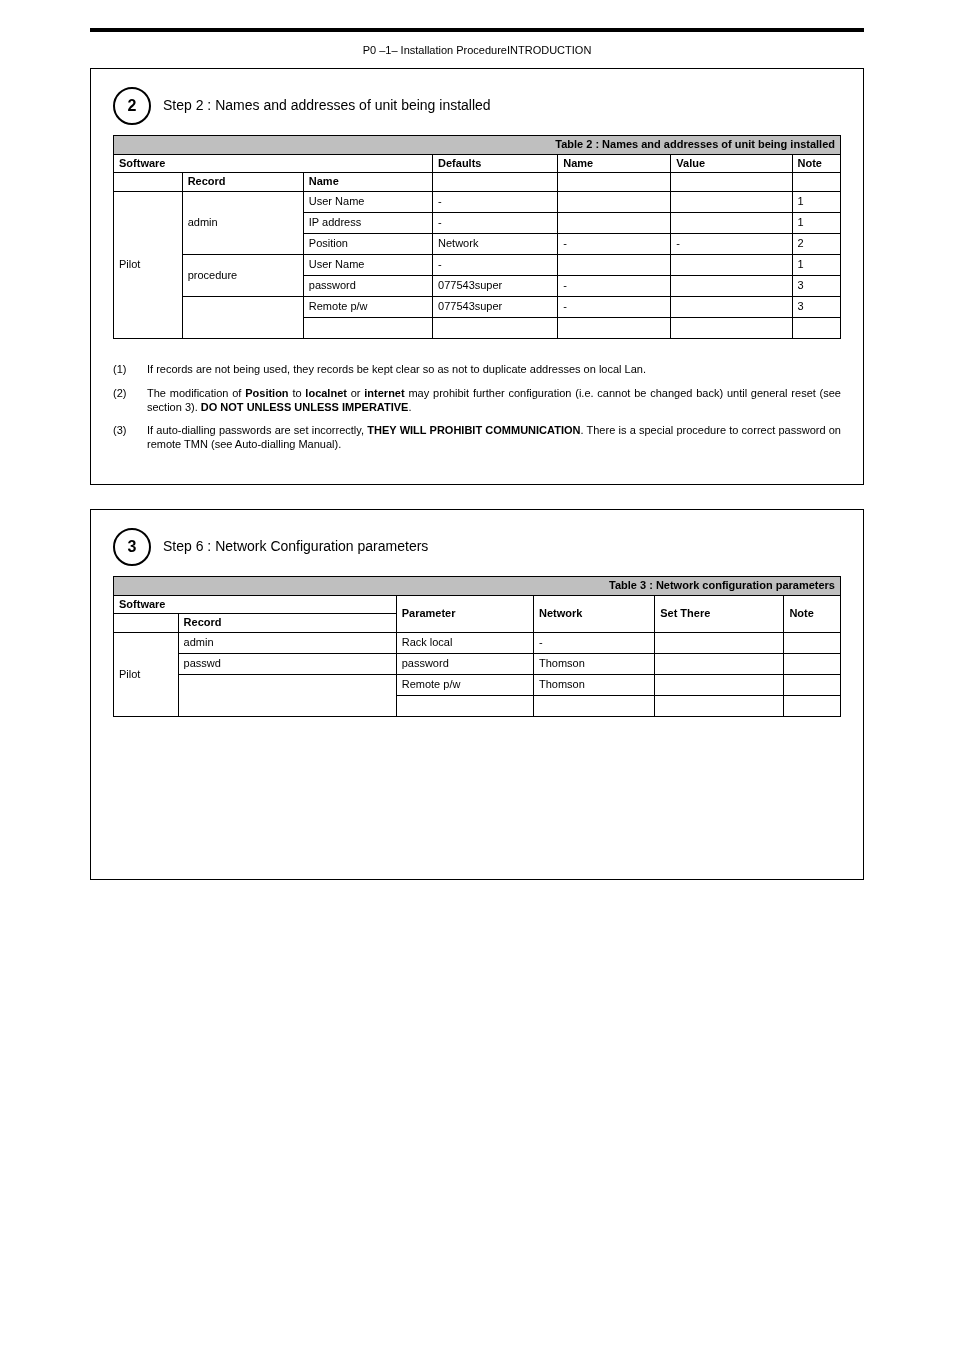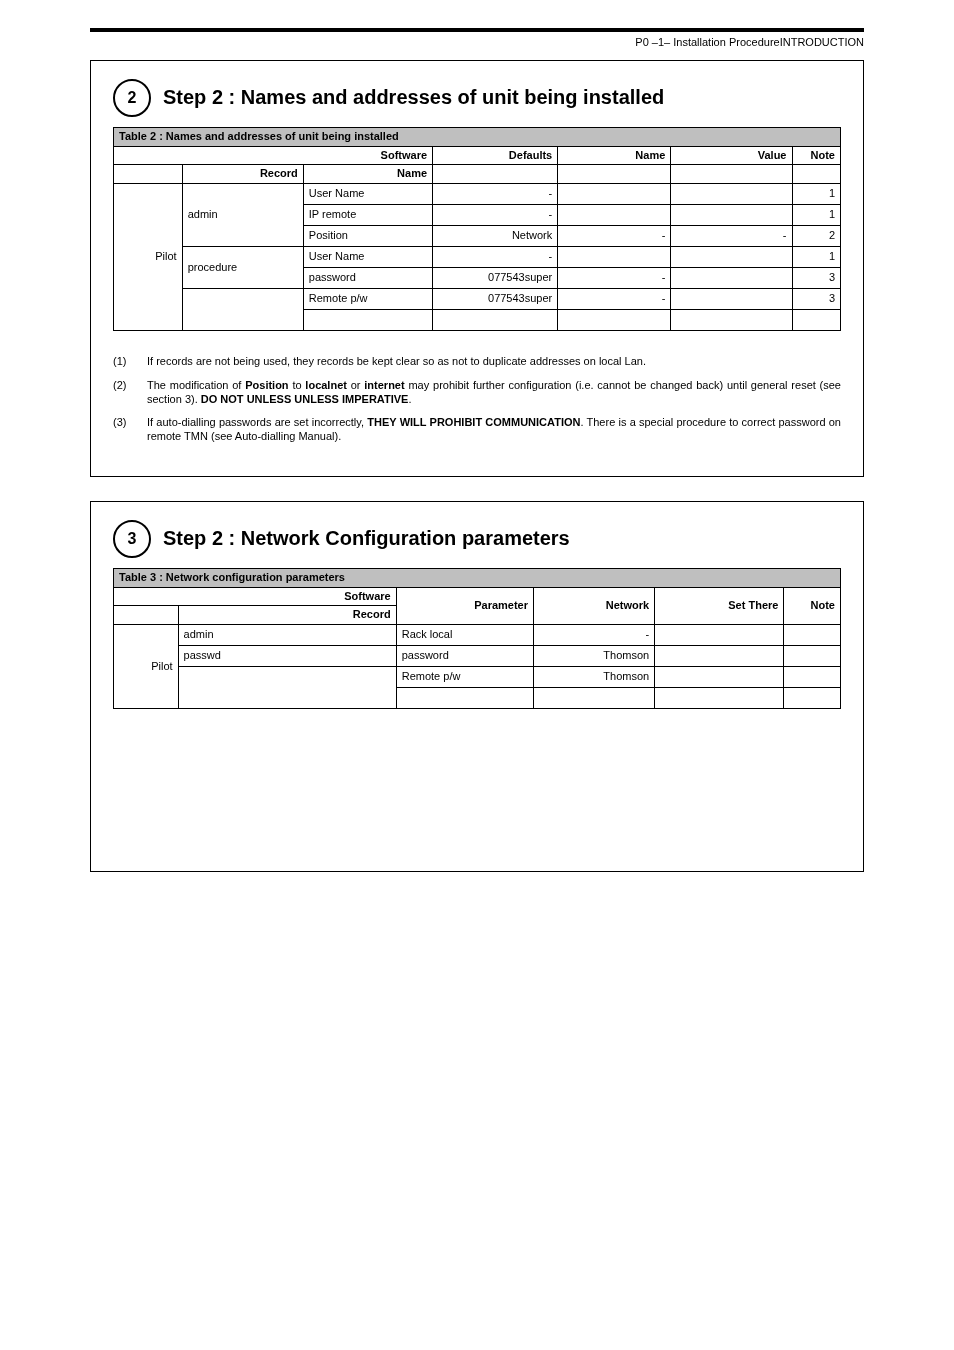--- a/index.html
+++ b/index.html
@@ -1,30 +1,30 @@
 <!DOCTYPE html>
 <html><head>
 <meta charset="utf-8">
 <style>
   html,body{margin:0;padding:0;background:#fff;color:#000;font-family:Helvetica,Arial,sans-serif;font-size:11px;line-height:1.25}
   .page{width:954px;margin:0 auto;}
   .top-line{margin:28px 90px 0 90px;}
   .top-band{border-top:4px solid #000;height:0;}
-  .header-row{display:flex;justify-content:flex-end;margin-top:4px;font-size:11px}
+  .header-row{display:flex;justify-content:center;margin-top:12px;font-size:11px}
   .content{margin:10px 90px 0 90px;}
   .box{border:1px solid #000;padding:18px 22px 22px 22px;margin-bottom:24px;}
   .step-head{display:flex;align-items:center;gap:12px;margin-bottom:10px}
   .circle{width:34px;height:34px;border:2px solid #000;border-radius:50%;display:flex;align-items:center;justify-content:center;font-size:16px;font-weight:bold;}
-  .step-title{font-size:20px;font-weight:bold;}
+  .step-title{font-size:14px;font-weight:normal;}
   table{border-collapse:collapse;width:100%;font-size:11px}
   th,td{border:1px solid #000;padding:2px 5px;vertical-align:middle;}
-  thead th{background:#bfbfbf;font-weight:bold;text-align:left}
+  thead th{background:#bfbfbf;font-weight:bold;text-align:right}
   thead tr.sub th{background:#fff}
   td{height:16px;}
-  .center{text-align:right}
+  .center{text-align:left}
   .notes{margin-top:24px;font-size:11px}
   .note-row{display:flex;margin-bottom:10px;text-align:justify}
   .note-num{width:34px;flex:0 0 34px}
   .note-text{flex:1}
   .buffer{height:520px}
   b{font-weight:bold}
   
   .t2 col.c1{width:8.5%}
   .t2 col.c2{width:15%}
   .t2 col.c3{width:16%}
@@ -96,21 +96,21 @@
           <tr>
             <td rowspan="7" class="center">Pilot</td>
             <td rowspan="3">admin</td>
             <td>User Name</td>
             <td class="center">-</td>
             <td></td>
             <td></td>
             <td class="center">1</td>
           </tr>
           <tr>
-            <td>IP remote</td>
+            <td>IP address</td>
             <td class="center">-</td>
             <td></td>
             <td></td>
             <td class="center">1</td>
           </tr>
           <tr>
             <td>Position</td>
             <td class="center">Network</td>
             <td class="center">-</td>
             <td class="center">-</td>
@@ -161,21 +161,21 @@
         <div class="note-row">
             <div class="note-num">(3)</div>
             <div class="note-text">If auto-dialling passwords are set incorrectly, <b>THEY WILL PROHIBIT COMMUNICATION</b>. There is a special procedure to correct password on remote TMN (see Auto-dialling Manual).</div>
           </div>
       </div>
     </div>
 
     <div class="box">
       <div class="step-head">
         <div class="circle">3</div>
-        <div class="step-title">Step 2 : Network Configuration parameters</div>
+        <div class="step-title">Step 6 : Network Configuration parameters</div>
       </div>
 
       <table class="t3">
         <colgroup>
             <col class="d1">
             <col class="d2">
             <col class="d3">
             <col class="d4">
             <col class="d5">
             <col class="d6">

